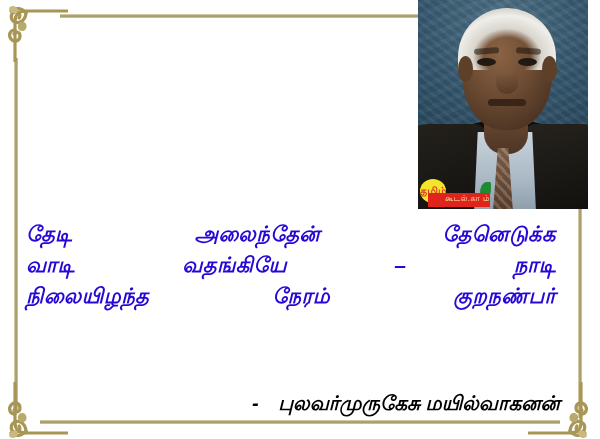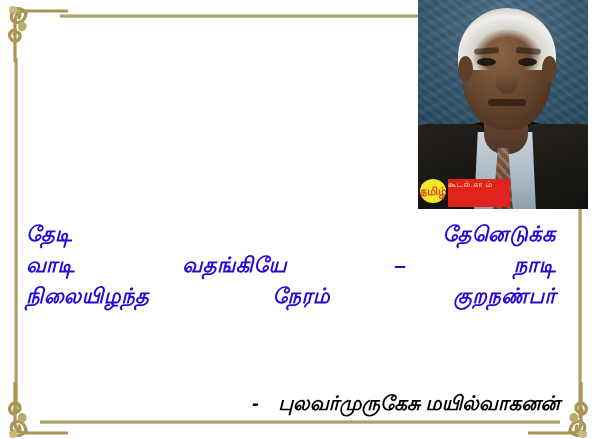--- a/index.html
+++ b/index.html
@@ -199,30 +199,29 @@
     color: #e23a1f;
     font-size: 11px;
     font-weight: bold;
     line-height: 24px;
     text-align: center;
     overflow: hidden;
   }
   .ph-logo-bar {
     position: absolute;
     left: 8px; bottom: 0;
-    width: 62px; height: 28px;
+    width: 62px; height: 14px;
     background: #e0231c;
     color: #f8f2a8;
     font-size: 8px;
     line-height: 11px;
-    text-align: left;
+    text-align: right;
     white-space: nowrap;
     overflow: hidden;
     letter-spacing: .5px;
-    margin-left: 20px;
   }
   .ph-logo-leaf {
     position: absolute;
     left: 60px; bottom: 7px;
     width: 11px; height: 18px;
     background: #1e8a34;
     border-radius: 60% 10% 60% 10%;
   }
 
   
@@ -337,20 +336,21 @@
     <div class="ph-logo">
       <div class="ph-logo-circle">தமிழ்</div>
       <div class="ph-logo-leaf"></div>
       <div class="ph-logo-bar">கூடல்.கா ம்</div>
     </div>
   </div>
 
   <div id="verse">
     <div class="verse-line justify">
       <span>தேடி</span>
+      <span>அலைந்தேன்</span>
       <span>தேனெடுக்க</span>
     </div>
     <div class="verse-line justify">
       <span>வாடி</span>
       <span>வதங்கியே</span>
       <span>–</span>
       <span>நாடி</span>
     </div>
     <div class="verse-line justify">
       <span>நிலையிழந்த</span>

